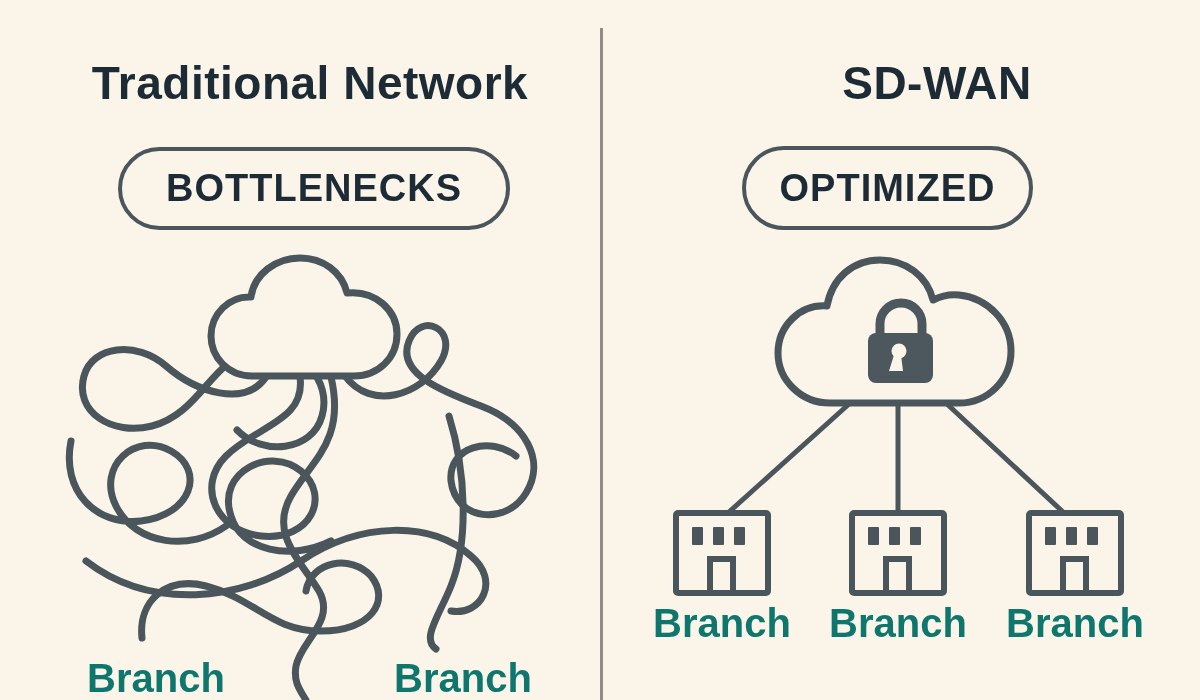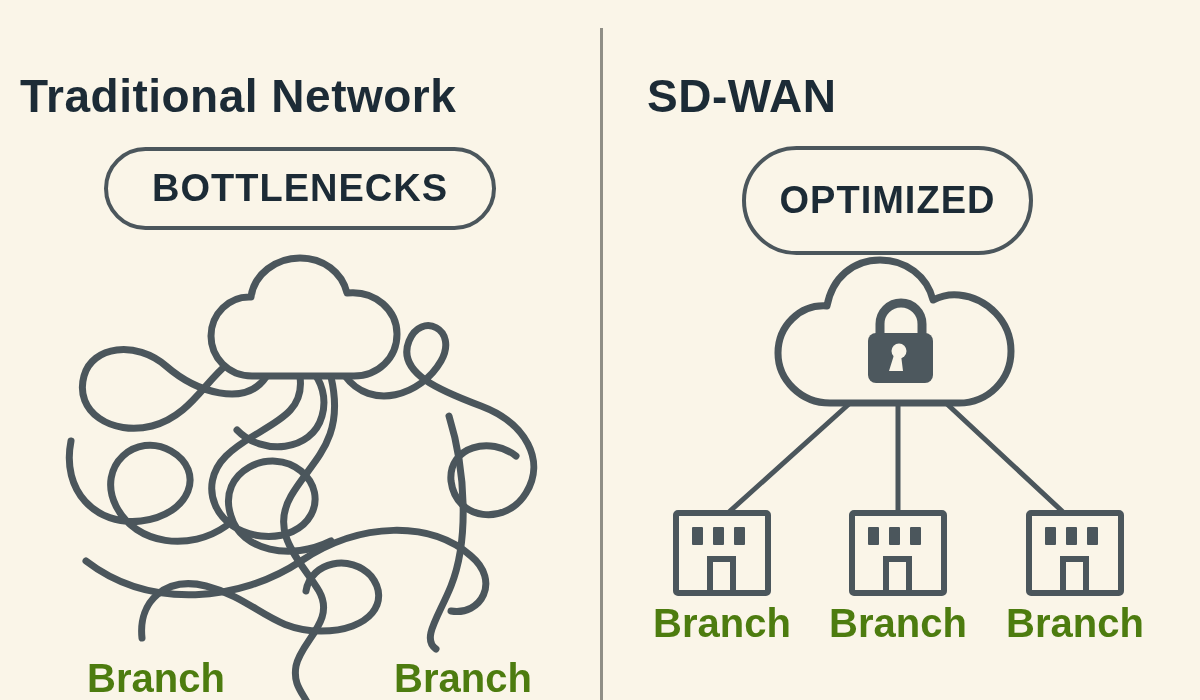--- a/index.html
+++ b/index.html
@@ -3,36 +3,36 @@
 <meta charset="utf-8">
 <style>
   html,body{margin:0;padding:0;}
   body{
     width:1200px;height:700px;position:relative;overflow:hidden;
     background:#faf5e8;
     font-family:"Liberation Sans",sans-serif;
   }
   .diagram-svg{position:absolute;left:0;top:0;width:1200px;height:700px;}
   .title{
-    position:absolute;top:69px;width:580px;text-align:left;
+    position:absolute;top:56px;width:580px;text-align:center;
     color:#1c2b36;font-weight:bold;font-size:46px;letter-spacing:0.5px;
   }
   .title.left{left:20px;}
   .title.right{left:600px;padding-left:47px;}
   .pill{
     position:absolute;box-sizing:border-box;
     border:4px solid #4b565c;border-radius:60px;
     display:flex;align-items:center;justify-content:center;
     color:#1c2b36;font-weight:bold;font-size:38px;letter-spacing:1px;
   }
-  .pill.left{left:104px;top:147px;width:392px;height:83px;}
-  .pill.right{left:742px;top:146px;width:291px;height:109px;}
+  .pill.left{left:118px;top:147px;width:392px;height:83px;}
+  .pill.right{left:742px;top:146px;width:291px;height:84px;}
   .branch{
     position:absolute;width:200px;text-align:center;
-    color:#4d7c0f;font-weight:bold;font-size:40px;
+    color:#0f766e;font-weight:bold;font-size:40px;
   }
   .b-l1{left:56px;top:656px;}
   .b-l2{left:363px;top:656px;}
   .b-r1{left:622px;top:601px;}
   .b-r2{left:798px;top:601px;}
   .b-r3{left:975px;top:601px;}
 </style>
 </head>
 <body>
 

